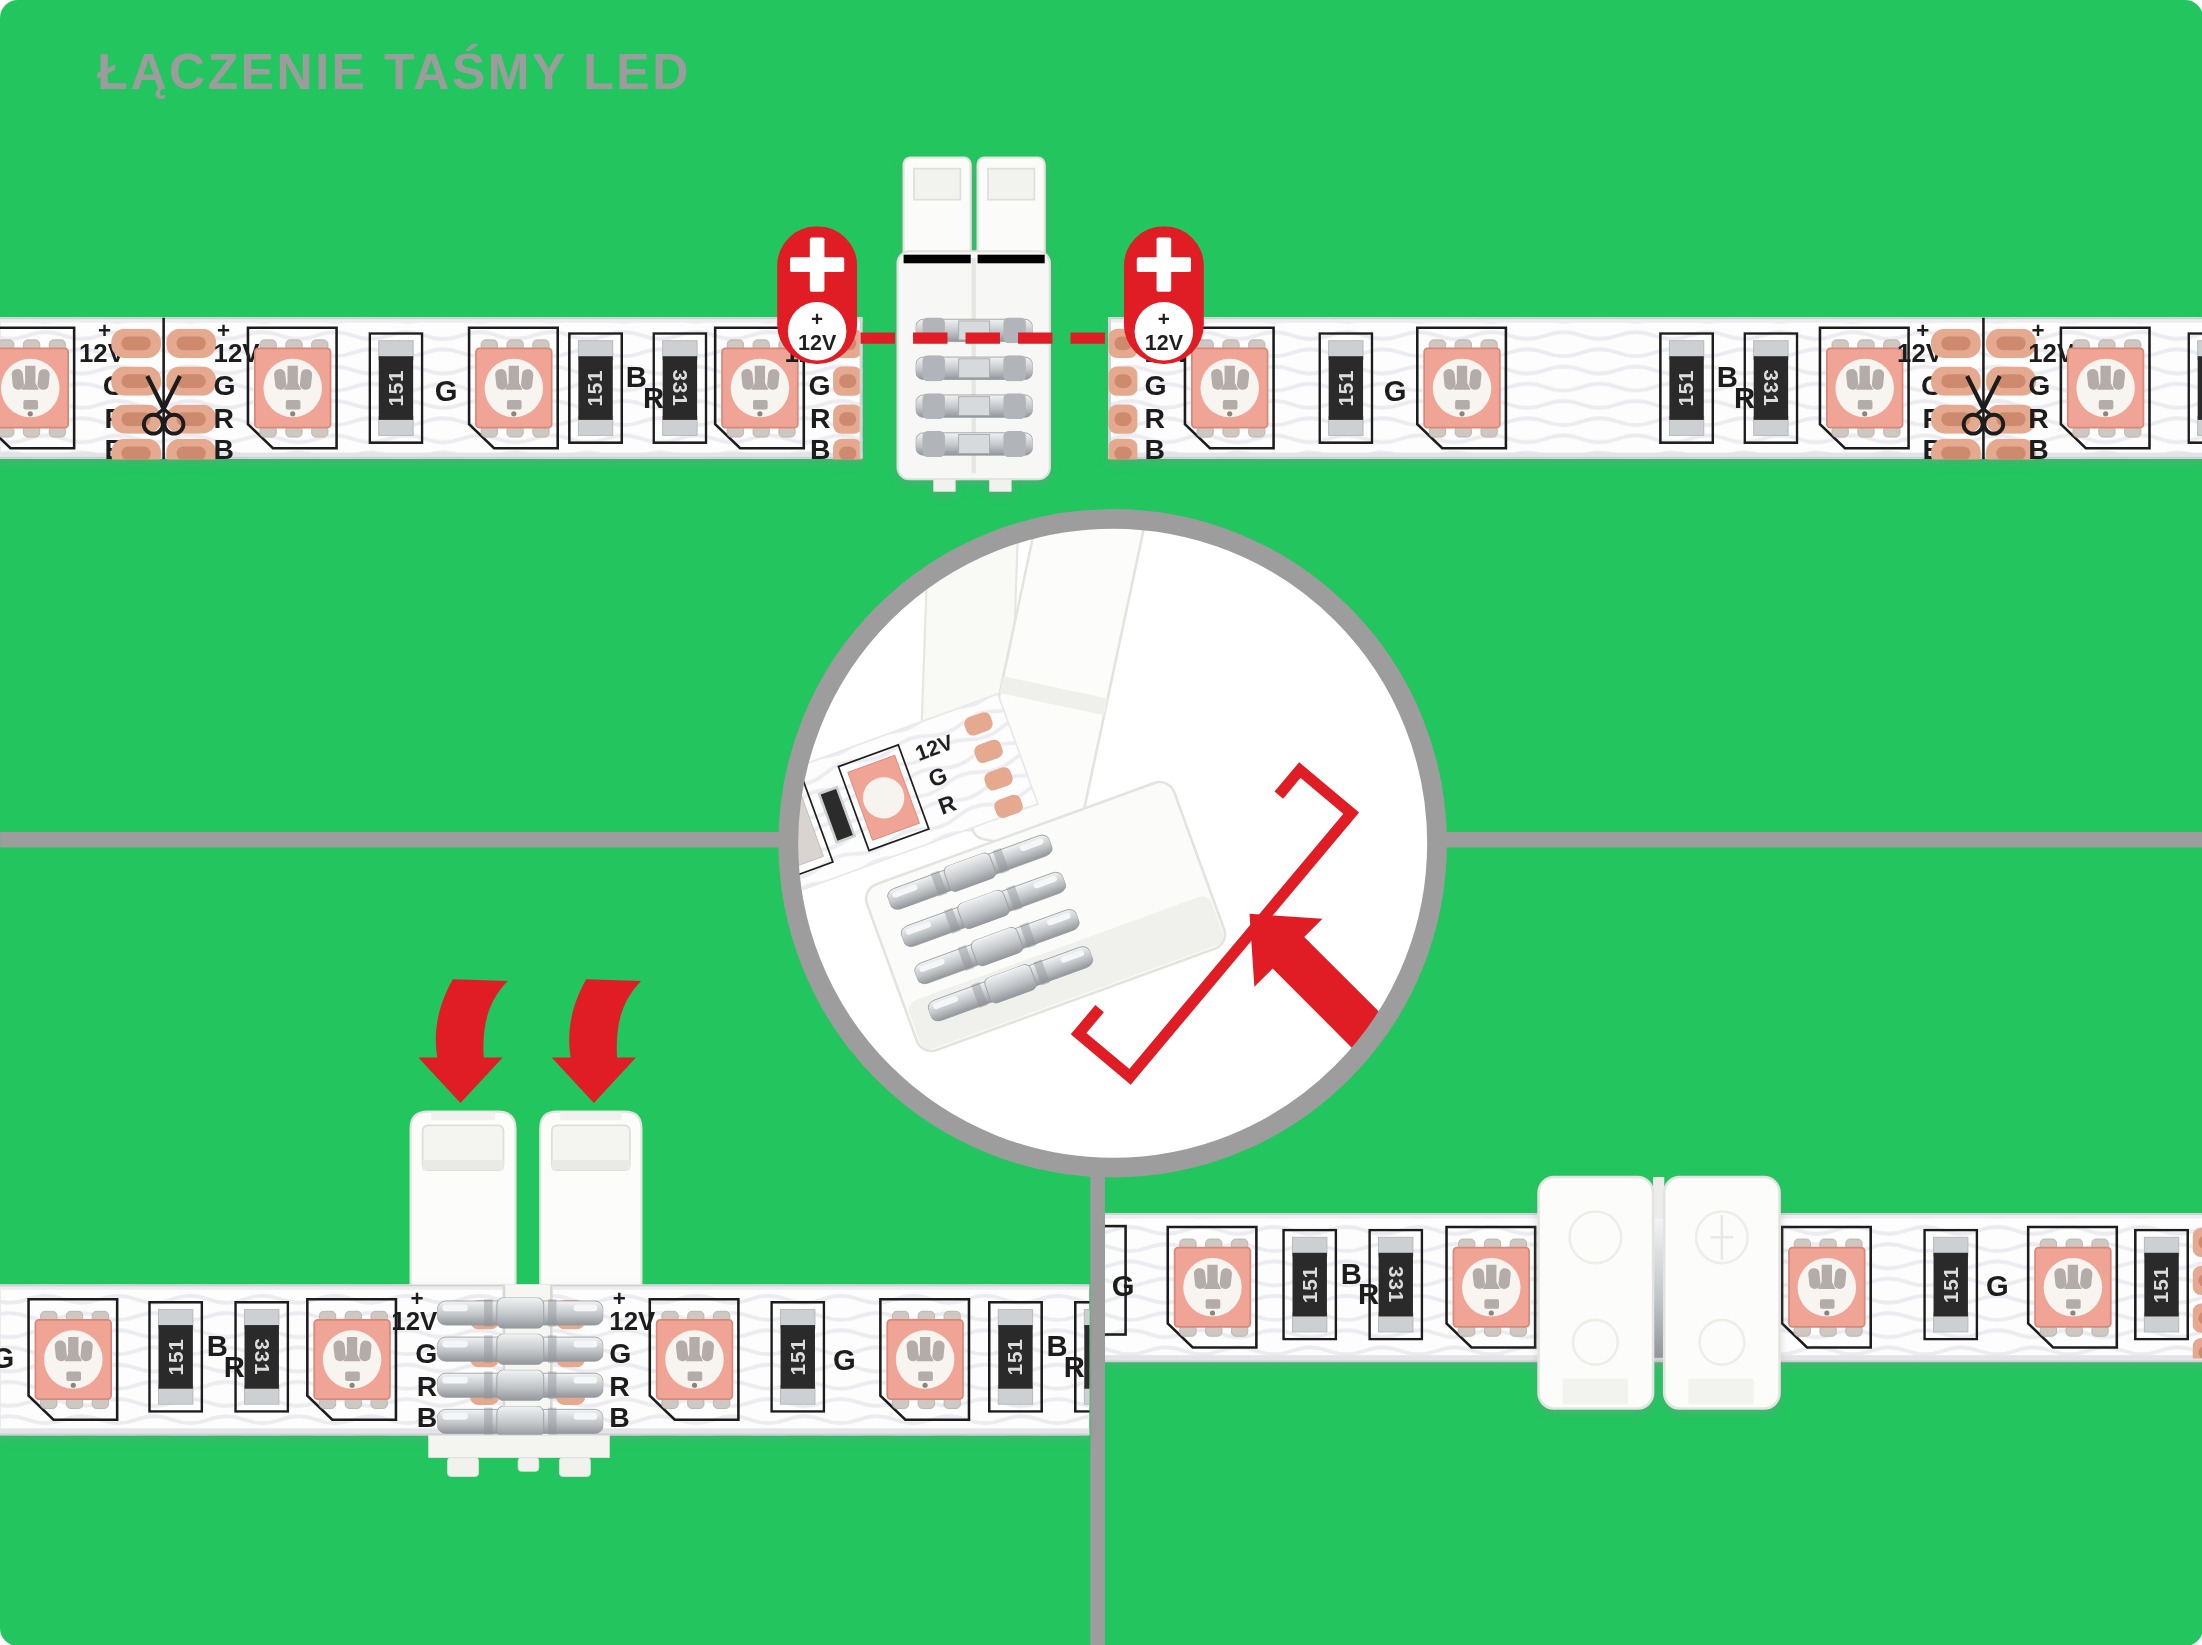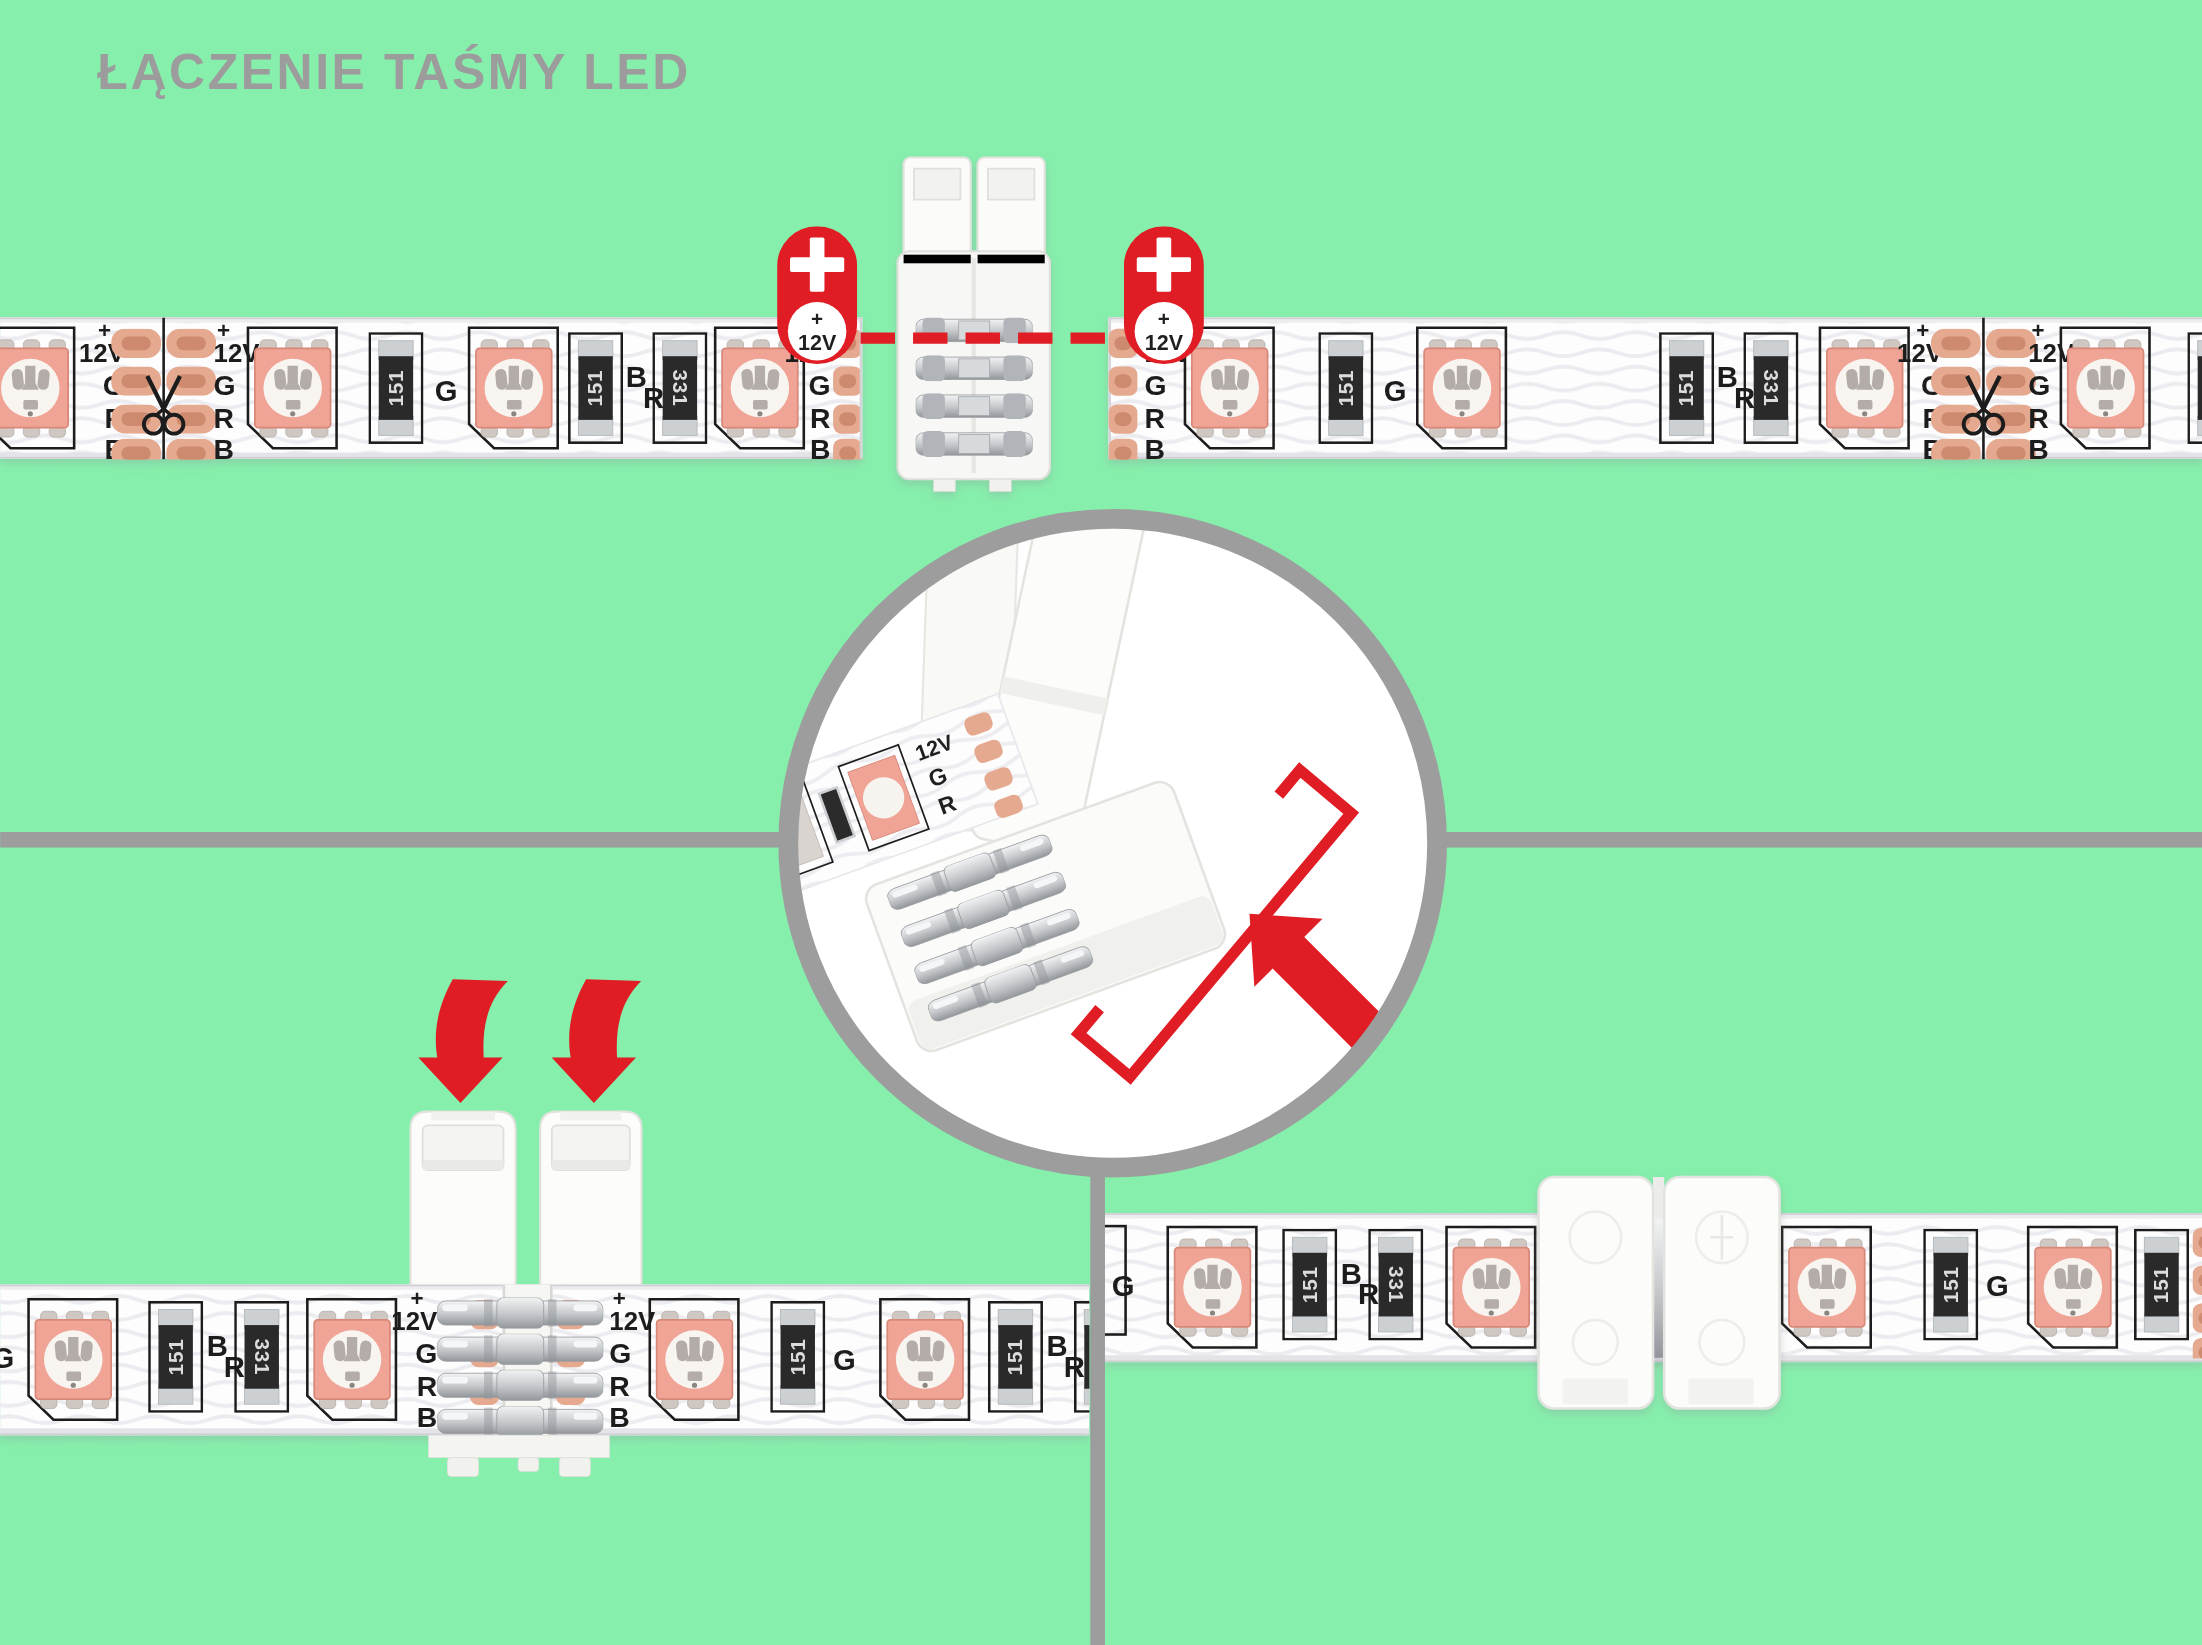--- a/index.html
+++ b/index.html
@@ -1,16 +1,16 @@
 <!DOCTYPE html>
 <html style="--pal-title_gray: #9c9c9c; --pal-line_gray: #9d9d9d; --pal-red: #e01d24; --pal-print: #1f1f1f; --pal-copper: #e5a98f; --pal-copper_inner: #cd8a6e; --pal-led_body: #f0a496; --pal-strip_white: #fdfdfd;font-size:13.8px"><head>
 <meta charset="utf-8">
 <style>
   html,body{margin:0;padding:0;background:#ffffff;}
-  .stage{position:relative;width:2203px;height:1646px;background:#86efac;overflow:hidden;}
+  .stage{position:relative;width:2203px;height:1646px;background:#22c55e;overflow:hidden;border-radius:18px;}
   svg{display:block}
   .title{font-family:"Liberation Sans",sans-serif;font-weight:700;fill:var(--pal-title_gray);letter-spacing:3px;}
   .lbl{font-family:"Liberation Sans",sans-serif;font-weight:700;fill:var(--pal-print);}
   .code{font-family:"Liberation Sans",sans-serif;font-weight:700;fill:#dcdcdc;letter-spacing:1px;}
   .red{fill:var(--pal-red);} .redst{stroke:var(--pal-red);}
   .grayline{fill:var(--pal-line_gray);} .ringst{stroke:var(--pal-line_gray);}
   .print{fill:var(--pal-print);} .printst{stroke:var(--pal-print);}
   .copper{fill:var(--pal-copper);} .copperin{fill:var(--pal-copper_inner);}
   .salmon{fill:var(--pal-led_body);}
   .band{fill:var(--pal-strip_white);}

